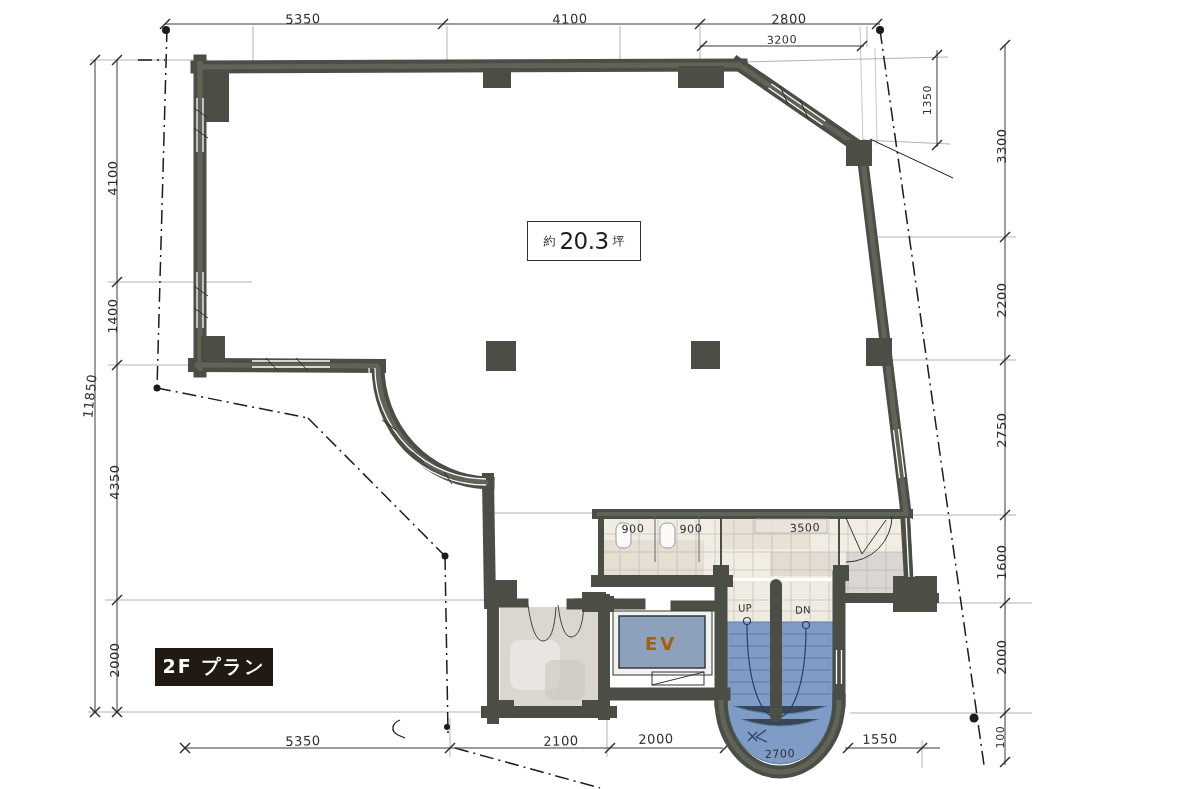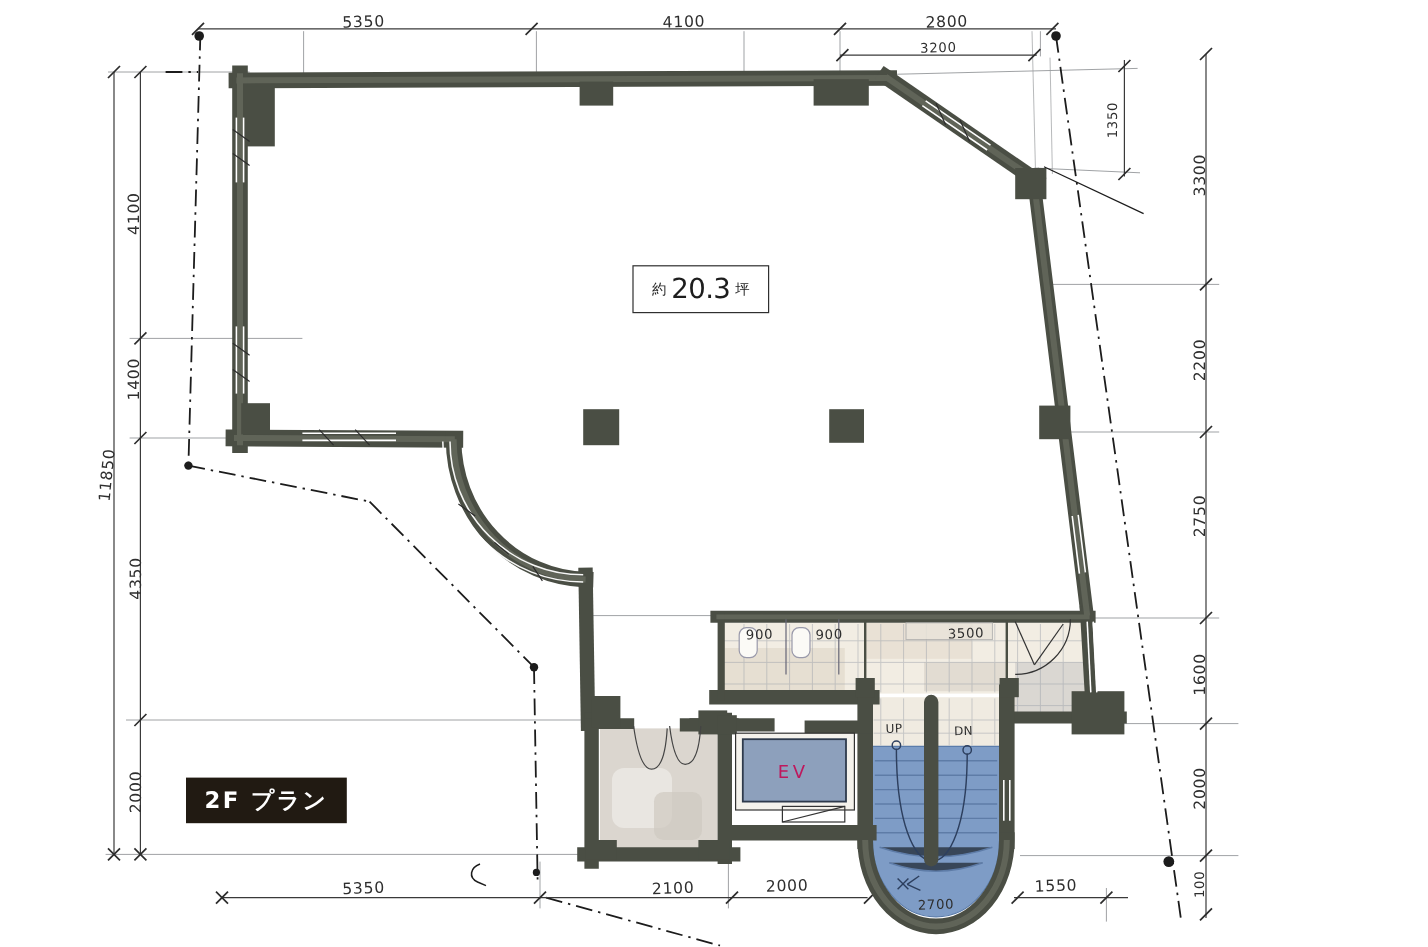--- a/index.html
+++ b/index.html
@@ -5,28 +5,28 @@
   html,body{margin:0;padding:0;background:#fff;}
   #canvas{position:relative;width:1190px;height:789px;background:#ffffff;overflow:hidden;
           font-family:"DejaVu Sans",sans-serif;}
   svg{position:absolute;left:0;top:0;}
   .dim{position:absolute;transform:translate(-50%,-50%) rotate(-2deg);
        font-size:13px;color:#2e2e2e;letter-spacing:.6px;white-space:nowrap;}
   .dim.v{transform:translate(-50%,-50%) rotate(-90deg);}
   .dim.vs{transform:translate(-50%,-50%) rotate(-84deg);}
   .dim.sm{font-size:11px;}
   .dim.xs{font-size:10px;letter-spacing:.3px;}
-  .ev-label{position:absolute;transform:translate(-50%,-50%);font-size:15px;
-       letter-spacing:3px;color:#be185d;font-weight:normal;}
+  .ev-label{position:absolute;transform:translate(-50%,-50%);font-size:18px;
+       letter-spacing:3px;color:#a16207;font-weight:bold;}
   .area-note{position:absolute;left:527px;top:221px;width:112px;height:38px;
        background:#fff;border:1.5px solid #2f2f2f;display:flex;align-items:center;
        justify-content:center;gap:4px;color:#1d1d1d;}
   .area-note .p{font-size:12px;}
   .area-note .n{font-size:23px;font-weight:500;letter-spacing:-.5px;}
-  .floor-tag{position:absolute;left:155px;top:648px;width:134px;height:38px;
+  .floor-tag{position:absolute;left:155px;top:648px;width:118px;height:38px;
        background:#211a12;color:#fff;display:flex;align-items:center;justify-content:center;
        font-size:19px;font-weight:bold;letter-spacing:2px;}
 </style>
 </head>
 <body>
 
 <div id="canvas">
 
 <svg width="1190" height="789" viewBox="0 0 1190 789">
 

